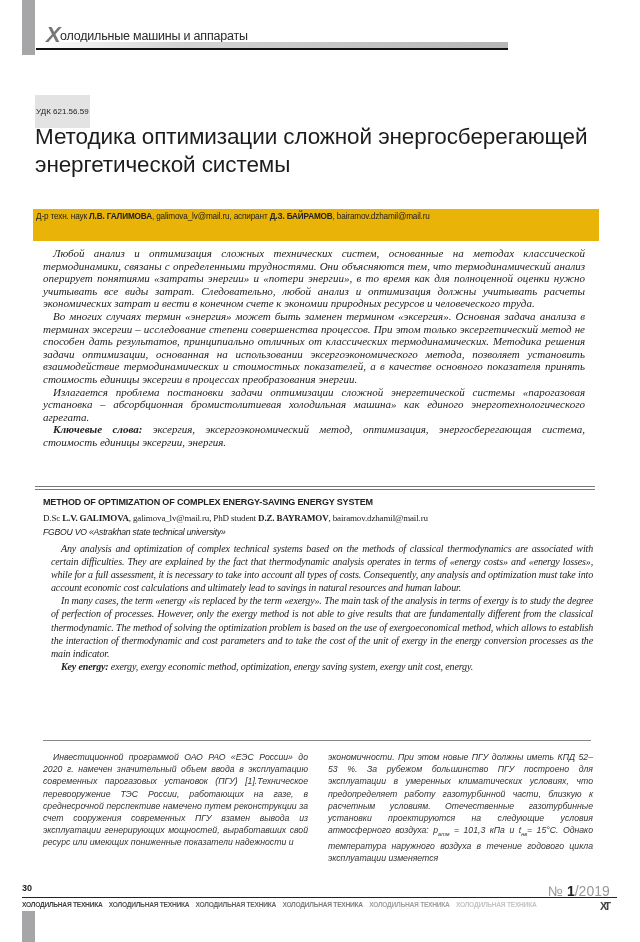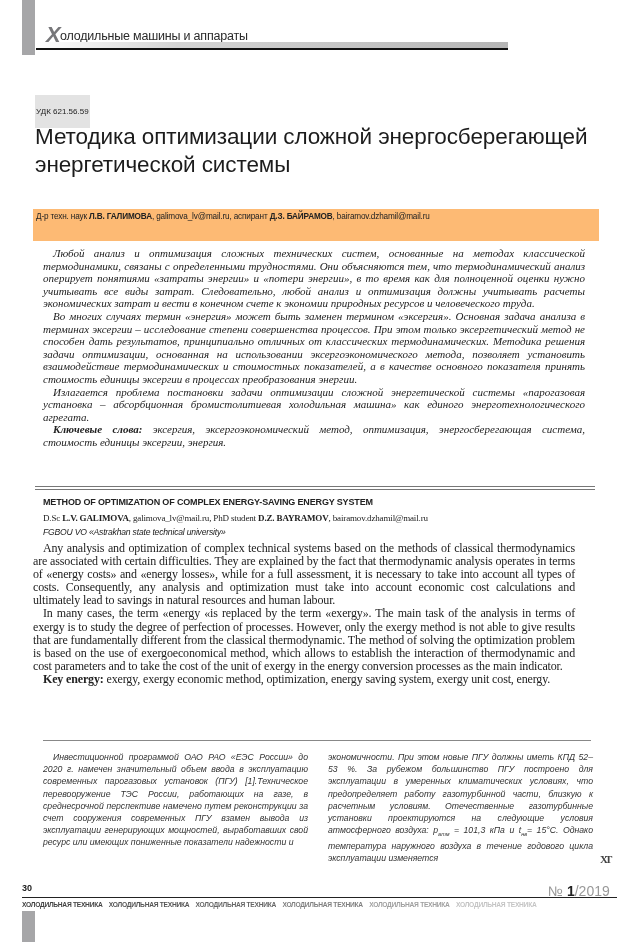--- a/index.html
+++ b/index.html
@@ -10,49 +10,49 @@
   .section-header { position: absolute; left: 46px; top: 22px; width: 462px; height: 24px; }
   .section-header .hx { font-family: "Liberation Sans", sans-serif; font-style: italic; font-weight: bold; color: #77777a; font-size: 22px; position: absolute; left: 0; top: 0; }
   .section-header .rest { font-family: "Liberation Sans", sans-serif; color: #2a2a2a; font-size: 12.5px; position: absolute; left: 14px; top: 7px; letter-spacing: -0.2px; }
   .header-gradient { position: absolute; left: 36px; top: 42px; width: 472px; height: 6px; background: linear-gradient(to right, #ffffff 0%, #d4d4d4 30%, #b6b6b6 100%); }
   .header-rule { position: absolute; left: 36px; top: 48px; width: 472px; height: 1.5px; background: #111; }
 
   .udk { position: absolute; left: 35px; top: 95px; background: #e3e3e3; font-family: "Liberation Sans", sans-serif; font-size: 8px; padding: 12px 1px; color: #222; }
 
   .title { position: absolute; left: 35px; top: 123px; width: 560px; font-family: "Liberation Sans", sans-serif; font-size: 22.5px; line-height: 28px; color: #1c1c1c; letter-spacing: -0.1px; }
 
-  .author-box { position: absolute; left: 33px; top: 209px; width: 566px; height: 32px; background: #fdba74; }
+  .author-box { position: absolute; left: 33px; top: 209px; width: 566px; height: 32px; background: #eab308; }
   .author-line { position: absolute; left: 3px; top: 3px; font-family: "Liberation Sans", sans-serif; font-size: 8.2px; color: #222; white-space: nowrap; letter-spacing: -0.15px; }
   .author-line b { font-weight: bold; }
   .affil-line { position: absolute; left: 3px; top: 17px; font-family: "Liberation Sans", sans-serif; font-style: italic; font-size: 8.2px; color: #222; white-space: nowrap; letter-spacing: -0.2px; }
 
   .abstract-ru { position: absolute; left: 43px; top: 247px; width: 542px; font-family: "Liberation Serif", serif; font-style: italic; font-size: 11px; line-height: 12.6px; color: #222; text-align: justify; }
   .abstract-ru p, .abstract-en p { margin: 0; text-indent: 10px; }
 
   .double-rule-1 { position: absolute; left: 35px; top: 486px; width: 560px; height: 1px; background: #777; }
   .double-rule-2 { position: absolute; left: 35px; top: 489px; width: 560px; height: 1px; background: #777; }
 
   .en-title { position: absolute; left: 43px; top: 497px; font-family: "Liberation Sans", sans-serif; font-weight: bold; font-size: 9px; color: #222; white-space: nowrap; letter-spacing: -0.15px; }
   .en-authors { position: absolute; left: 43px; top: 513px; font-family: Liberation Serif, serif; font-size: 9px; color: #222; white-space: nowrap; letter-spacing: -0.15px; }
   .en-affil { position: absolute; left: 43px; top: 527px; font-family: "Liberation Sans", sans-serif; font-style: italic; font-size: 8.6px; color: #222; white-space: nowrap; letter-spacing: -0.2px; }
-  .abstract-en { position: absolute; left: 33px; top: 542px; width: 542px; font-family: "Liberation Serif", serif; font-size: 12px; line-height: 13.1px; color: #222; text-align: justify; letter-spacing: -0.15px; }
+  .abstract-en { position: absolute; left: 51px; top: 542px; width: 542px; font-family: "Liberation Serif", serif; font-style: italic; font-size: 10px; line-height: 13.1px; color: #222; text-align: justify; letter-spacing: -0.15px; }
   .kw-label { font-weight: bold; }
 
   .body-rule { position: absolute; left: 43px; top: 740px; width: 548px; height: 1px; background: #888; }
   .body-col { position: absolute; top: 751px; width: 265px; font-family: "Liberation Sans", sans-serif; font-style: italic; font-size: 8.7px; line-height: 12.2px; color: #333; text-align: justify; }
   .body-col p { margin: 0; }
   .col-left { left: 43px; }
   .col-left p { text-indent: 10px; }
   .col-right { left: 328px; }
   .body-col sub { font-size: 5.5px; }
 
   .page-num { position: absolute; left: 22px; top: 883px; font-family: "Liberation Sans", sans-serif; font-weight: bold; font-size: 9px; color: #222; }
   .issue { position: absolute; left: 548px; top: 883px; font-family: "Liberation Sans", sans-serif; font-size: 14px; color: #999; }
   .issue b { color: #222; }
-  .logo-xt { position: absolute; left: 600px; top: 853px; font-family: Liberation Serif, serif; font-weight: bold; font-size: 11px; color: #444; letter-spacing: -3px; }
+  .logo-xt { position: absolute; left: 600px; top: 900px; font-family: Liberation Sans, sans-serif; font-weight: bold; font-size: 11px; color: #444; letter-spacing: -3px; }
   .footer-rule { position: absolute; left: 22px; top: 897px; width: 595px; height: 1.3px; background: #222; }
   .footer-strip { position: absolute; left: 22px; top: 900px; width: 620px; white-space: nowrap; font-family: "Liberation Sans", sans-serif; font-weight: bold; font-size: 7.4px; letter-spacing: -0.3px; transform: scaleX(0.9); transform-origin: left; }
   .footer-strip span { margin-right: 7px; }
 </style>
 </head>
 <body>
 
 <div class="sidebar-bar-top"></div>
 
 <div class="section-header">

